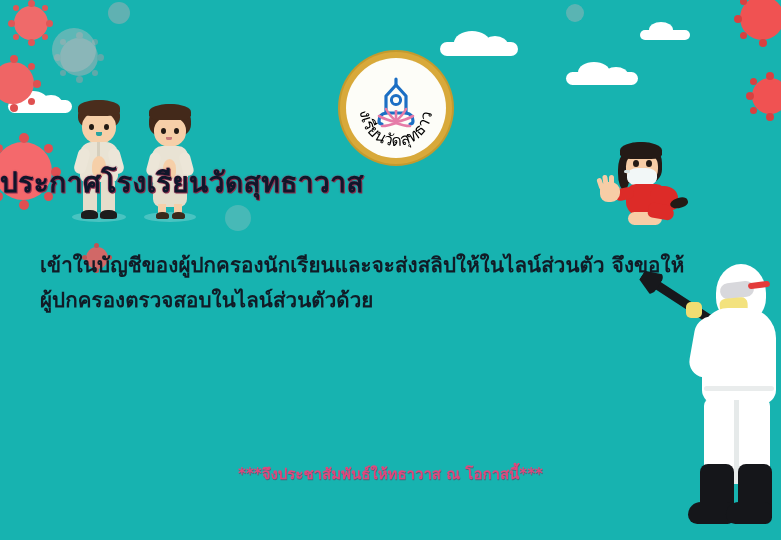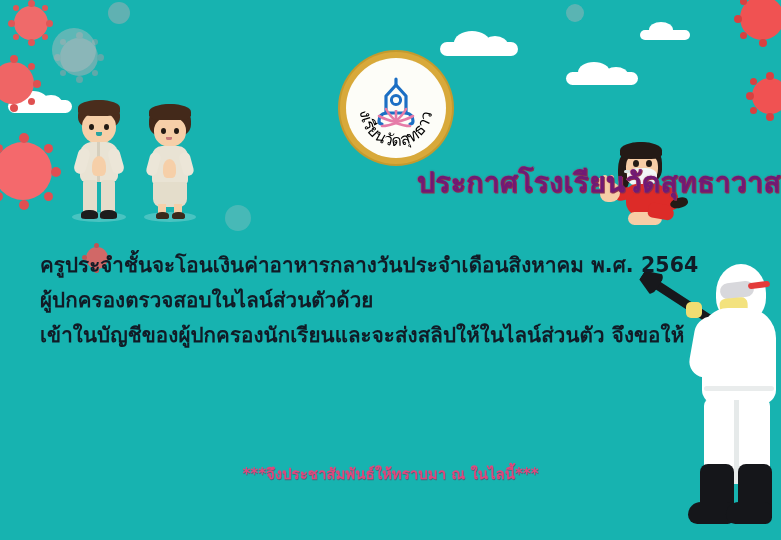--- a/index.html
+++ b/index.html
@@ -34,24 +34,24 @@
     display: flex; align-items: center; justify-content: center;
   }
   #logo .inner {
     width: 100px; height: 100px; border-radius: 50%;
     background: #fdfdf8;
     position: relative; overflow: hidden;
   }
 
   
   #headline {
-    position: absolute; left: 0; right: 0; top: 168px;
-    text-align: right;
+    position: absolute; left: 0; right: 16px; top: 168px;
+    text-align: left;
     font-size: 28px; font-weight: bold;
-    color: #701a75;
+    color: #0f172a;
     text-shadow:
       1px 1px 0 #8e2f4e, -0.5px -0.5px 0 #b5436a,
       0 0 2px rgba(120,25,60,.45);
     letter-spacing: 0.5px;
     line-height: 1.1;
     z-index: 6;
   }
 
   
   #body-text {
@@ -348,20 +348,19 @@
 
     <div class="h-boot" style="left:60px;top:206px;width:34px;height:58px;border-radius:8px 8px 12px 12px;"></div>
     <div class="h-boot" style="left:48px;top:244px;width:46px;height:22px;border-radius:14px 8px 7px 10px;"></div>
     <div class="h-boot" style="left:98px;top:206px;width:34px;height:58px;border-radius:8px 8px 12px 12px;"></div>
     <div class="h-boot" style="left:86px;top:244px;width:46px;height:22px;border-radius:14px 8px 7px 10px;"></div>
   </div>
 
   <h1 id="headline">ประกาศโรงเรียนวัดสุทธาวาส</h1>
 
   <div id="body-text">
-    <div class="line">ครูประจำชั้นจะโอนเงินค่าอาหารกลางวันประจำเดือนสิงหาคม พ.ศ. 2564</div>
+    <div class="line">เข้าในบัญชีของผู้ปกครองนักเรียนและจะส่งสลิปให้ในไลน์ส่วนตัว จึงขอให้</div>
     <div class="line">ผู้ปกครองตรวจสอบในไลน์ส่วนตัวด้วย</div>
-    <div class="line">เข้าในบัญชีของผู้ปกครองนักเรียนและจะส่งสลิปให้ในไลน์ส่วนตัว จึงขอให้</div>
-  </div>
-
-  <div id="footer-note">***จึงประชาสัมพันธ์ให้ทราบมา ณ ในไลนี้***</div>
+  </div>
+
+  <div id="footer-note">***จึงประชาสัมพันธ์ให้ทธาวาส ณ โอกาสนี้***</div>
 
 </div>
 
 </body></html>

